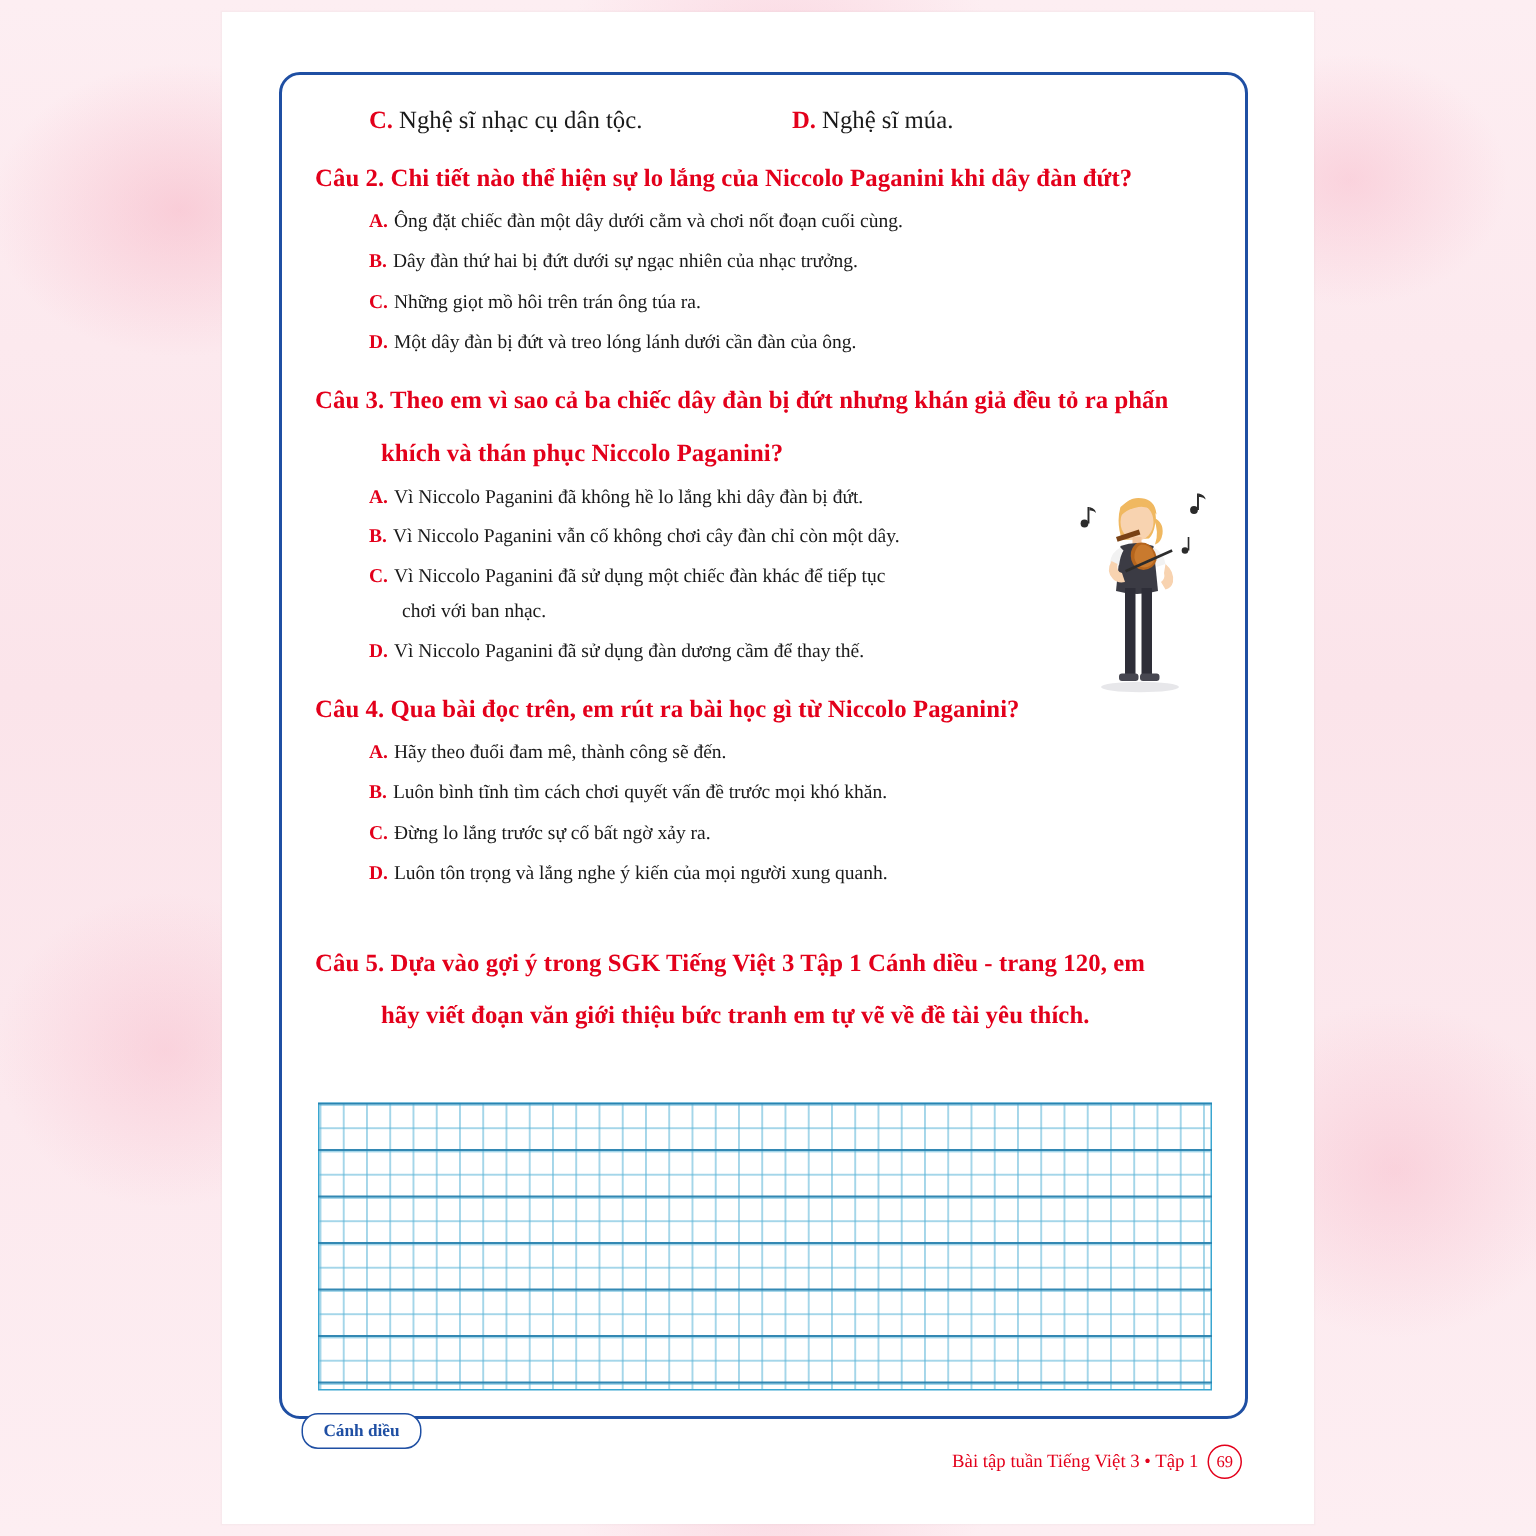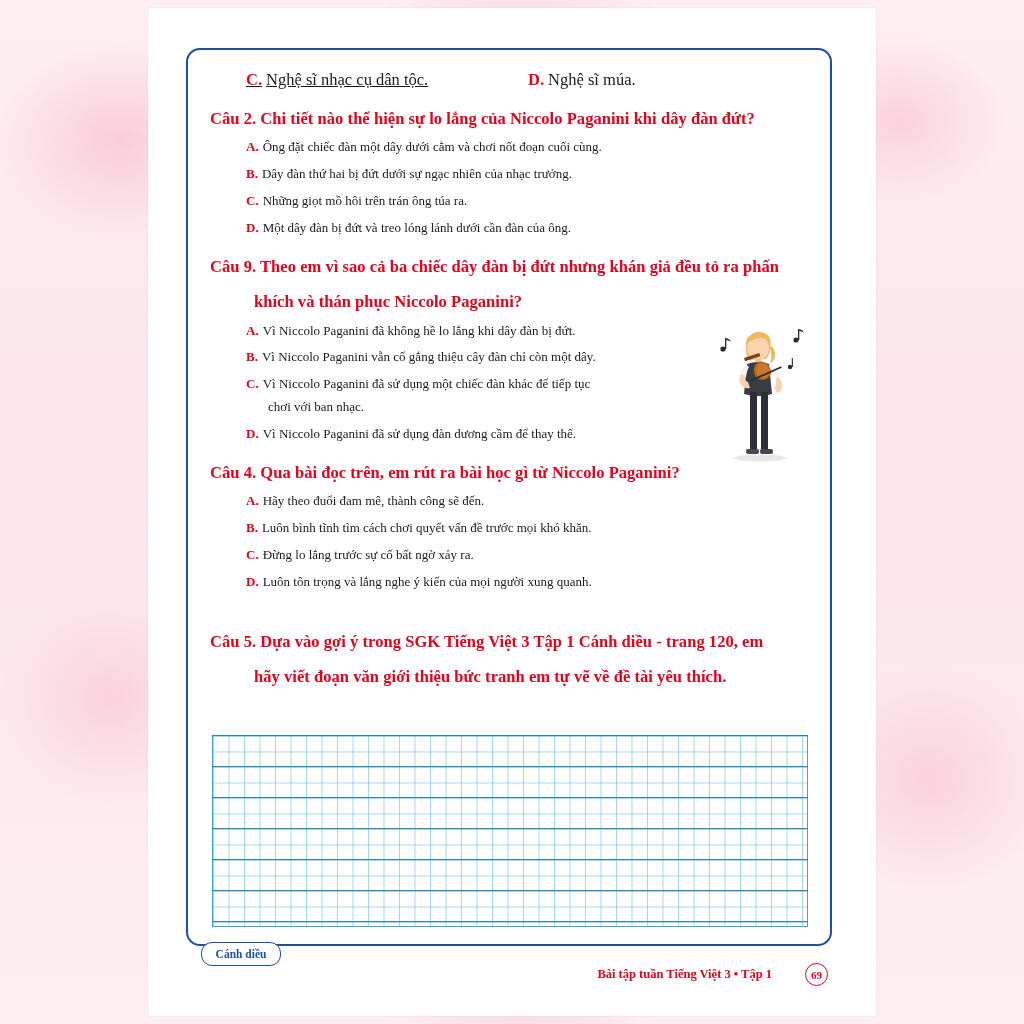--- a/index.html
+++ b/index.html
@@ -96,21 +96,21 @@
   }
 
   
   .row2 {
     display: flex;
     padding-left: 36px;
     font-size: 16.5px;
     color: #1a1a1a;
     margin-top: 4px;
   }
-  .row2 .cell-a { width: 282px; text-decoration: underline; }
+  .row2 .cell-a { width: 282px; }
   .row2 .lab {
     color: #e3001b;
     font-weight: bold;
     margin-right: 4px;
   }
 
   
   #grid-wrap {
     position: absolute;
     left: 212px;
@@ -164,37 +164,36 @@
     align-items: center;
     justify-content: center;
     background: #fff;
   }
   #footer-right {
     position: absolute;
     right: 196px;
     top: 963px;
     display: flex;
     align-items: center;
-    gap: 23px;
+    gap: 6px;
     color: #e3001b;
     font-size: 12.5px;
-    font-weight: bold;
+    font-weight: normal;
   }
   #page-num {
     width: 21px;
     height: 21px;
     border-radius: 50%;
     border: 1.5px solid #e3001b;
     color: #e3001b;
     font-size: 11px;
     display: flex;
     align-items: center;
     justify-content: center;
     background: #fff;
-    margin-left: 10px;
   }
 </style>
 </head>
 <body>
 
 <div id="page">
   <div id="sheet"></div>
 
   <div id="frame"></div>
 
@@ -216,27 +215,27 @@
     <div class="opt">
       <span class="lab">B.</span><span>Dây đàn thứ hai bị đứt dưới sự ngạc nhiên của nhạc trưởng.</span>
     </div>
     <div class="opt">
       <span class="lab">C.</span><span>Những giọt mồ hôi trên trán ông túa ra.</span>
     </div>
     <div class="opt">
       <span class="lab">D.</span><span>Một dây đàn bị đứt và treo lóng lánh dưới cần đàn của ông.</span>
     </div>
 
-    <div class="qline">Câu 9. Theo em vì sao cả ba chiếc dây đàn bị đứt nhưng khán giả đều tỏ ra phấn</div>
+    <div class="qline">Câu 3. Theo em vì sao cả ba chiếc dây đàn bị đứt nhưng khán giả đều tỏ ra phấn</div>
     <div class="qline cont">khích và thán phục Niccolo Paganini?</div>
     <div class="opt">
       <span class="lab">A.</span><span>Vì Niccolo Paganini đã không hề lo lắng khi dây đàn bị đứt.</span>
     </div>
     <div class="opt">
-      <span class="lab">B.</span><span>Vì Niccolo Paganini vẫn cố gắng thiệu cây đàn chỉ còn một dây.</span>
+      <span class="lab">B.</span><span>Vì Niccolo Paganini vẫn cố không chơi cây đàn chỉ còn một dây.</span>
     </div>
     <div class="opt">
       <span class="lab">C.</span><span>Vì Niccolo Paganini đã sử dụng một chiếc đàn khác để tiếp tục</span>
     </div>
     <div class="opt cont">chơi với ban nhạc.</div>
     <div class="opt">
       <span class="lab">D.</span><span>Vì Niccolo Paganini đã sử dụng đàn dương cầm để thay thế.</span>
     </div>
 
     <div class="qline">Câu 4. Qua bài đọc trên, em rút ra bài học gì từ Niccolo Paganini?</div>

